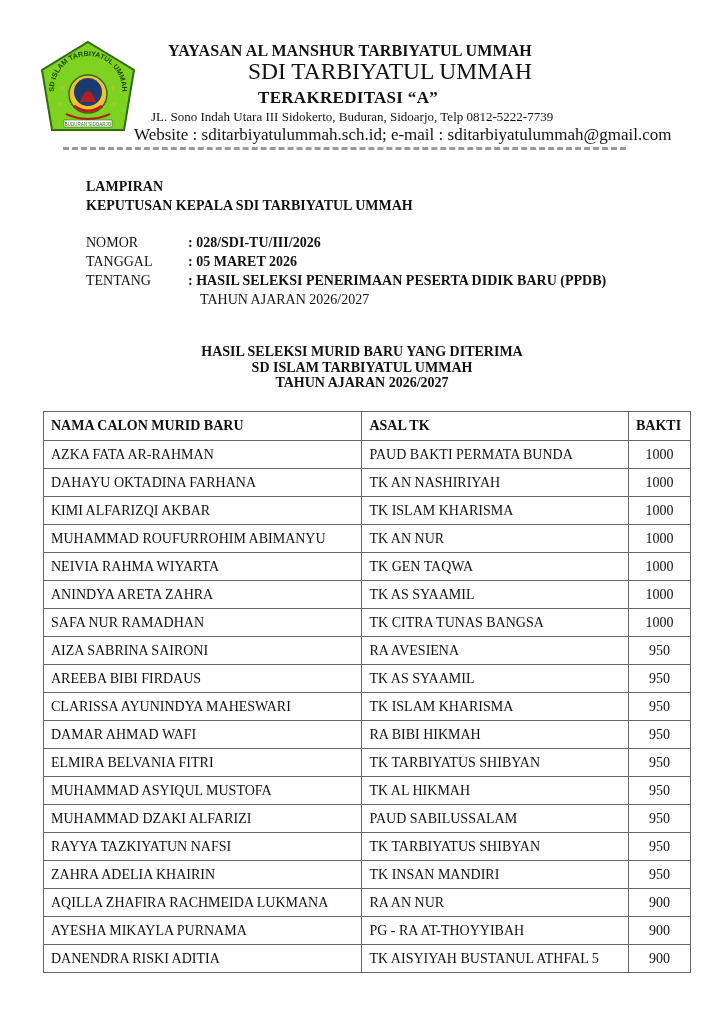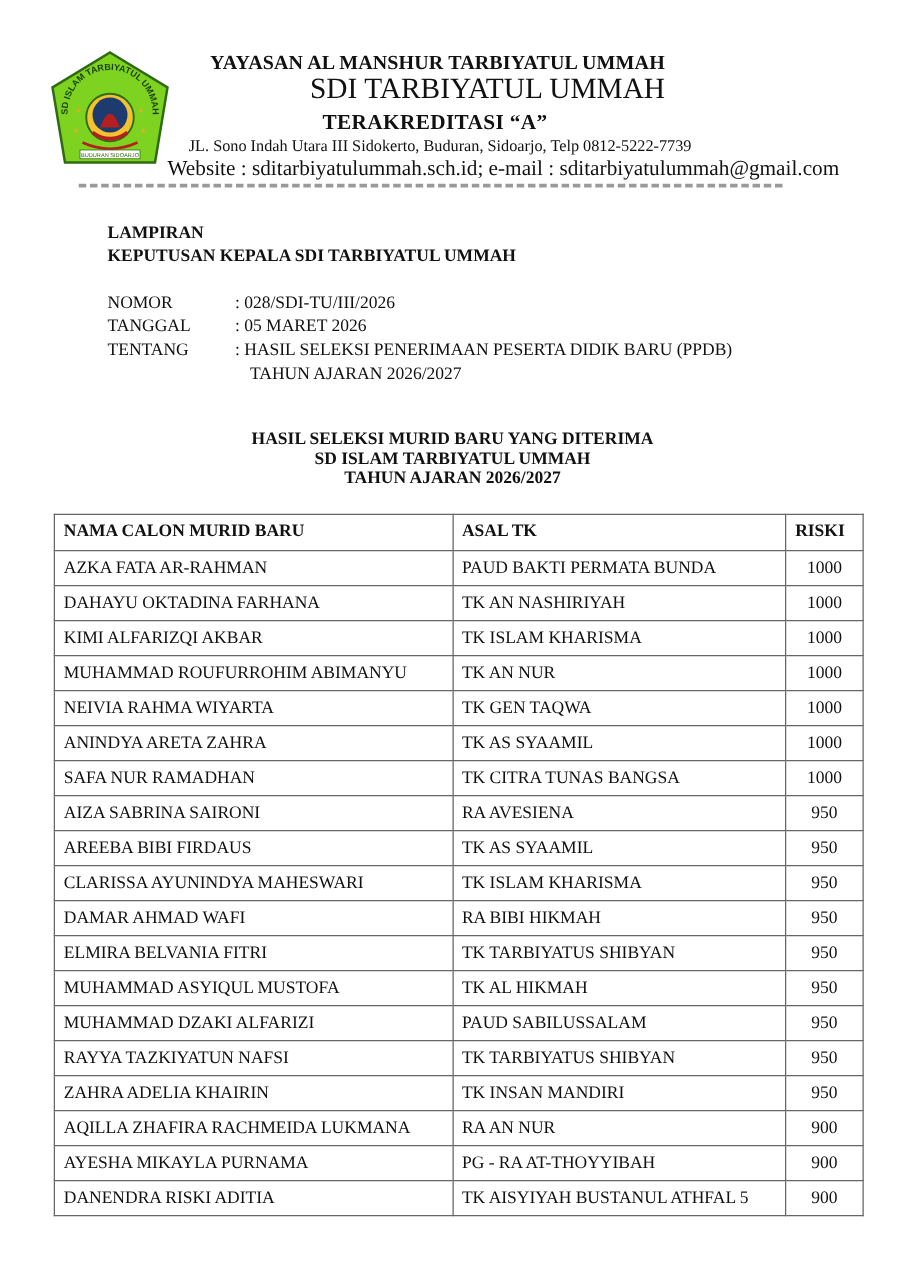--- a/index.html
+++ b/index.html
@@ -31,21 +31,21 @@
     .kop-rule {
       position: absolute; left: 63px; top: 147px; width: 563px; height: 0;
       border-top: 3px dashed #9a9a9a;
     }
     .lampiran {
       position: absolute; left: 86px; top: 177px; font-size: 14px; font-weight: bold; line-height: 19px;
     }
     .meta { position: absolute; left: 86px; top: 233px; font-size: 14px; line-height: 19px; }
     .meta-row { display: flex; }
     .meta-label { width: 102px; }
-    .meta-value { white-space: nowrap; }
+    .meta-value { white-space: nowrap; font-weight: bold; }
     .meta-value-sub { padding-left: 114px; white-space: nowrap; }
     .title-block {
       position: absolute; left: 0; top: 344px; width: 724px; text-align: center;
       font-size: 14px; font-weight: bold; line-height: 15.5px;
     }
     table.result {
       position: absolute; left: 43px; top: 411px; width: 648px;
       border-collapse: collapse; font-size: 14px;
     }
     table.result th, table.result td {
@@ -120,21 +120,21 @@
 <table class="result">
   <colgroup>
       <col class="c1">
       <col class="c2">
       <col class="c3">
     </colgroup>
   <thead>
     <tr>
       <th>NAMA CALON MURID BARU</th>
       <th>ASAL TK</th>
-      <th>RISKI</th>
+      <th>BAKTI</th>
     </tr>
   </thead>
   <tbody id="tbody">
       <tr>
         <td>AZKA FATA AR-RAHMAN</td>
         <td>PAUD BAKTI PERMATA BUNDA</td>
         <td class="score">1000</td>
       </tr>
       <tr>
         <td>DAHAYU OKTADINA FARHANA</td>

